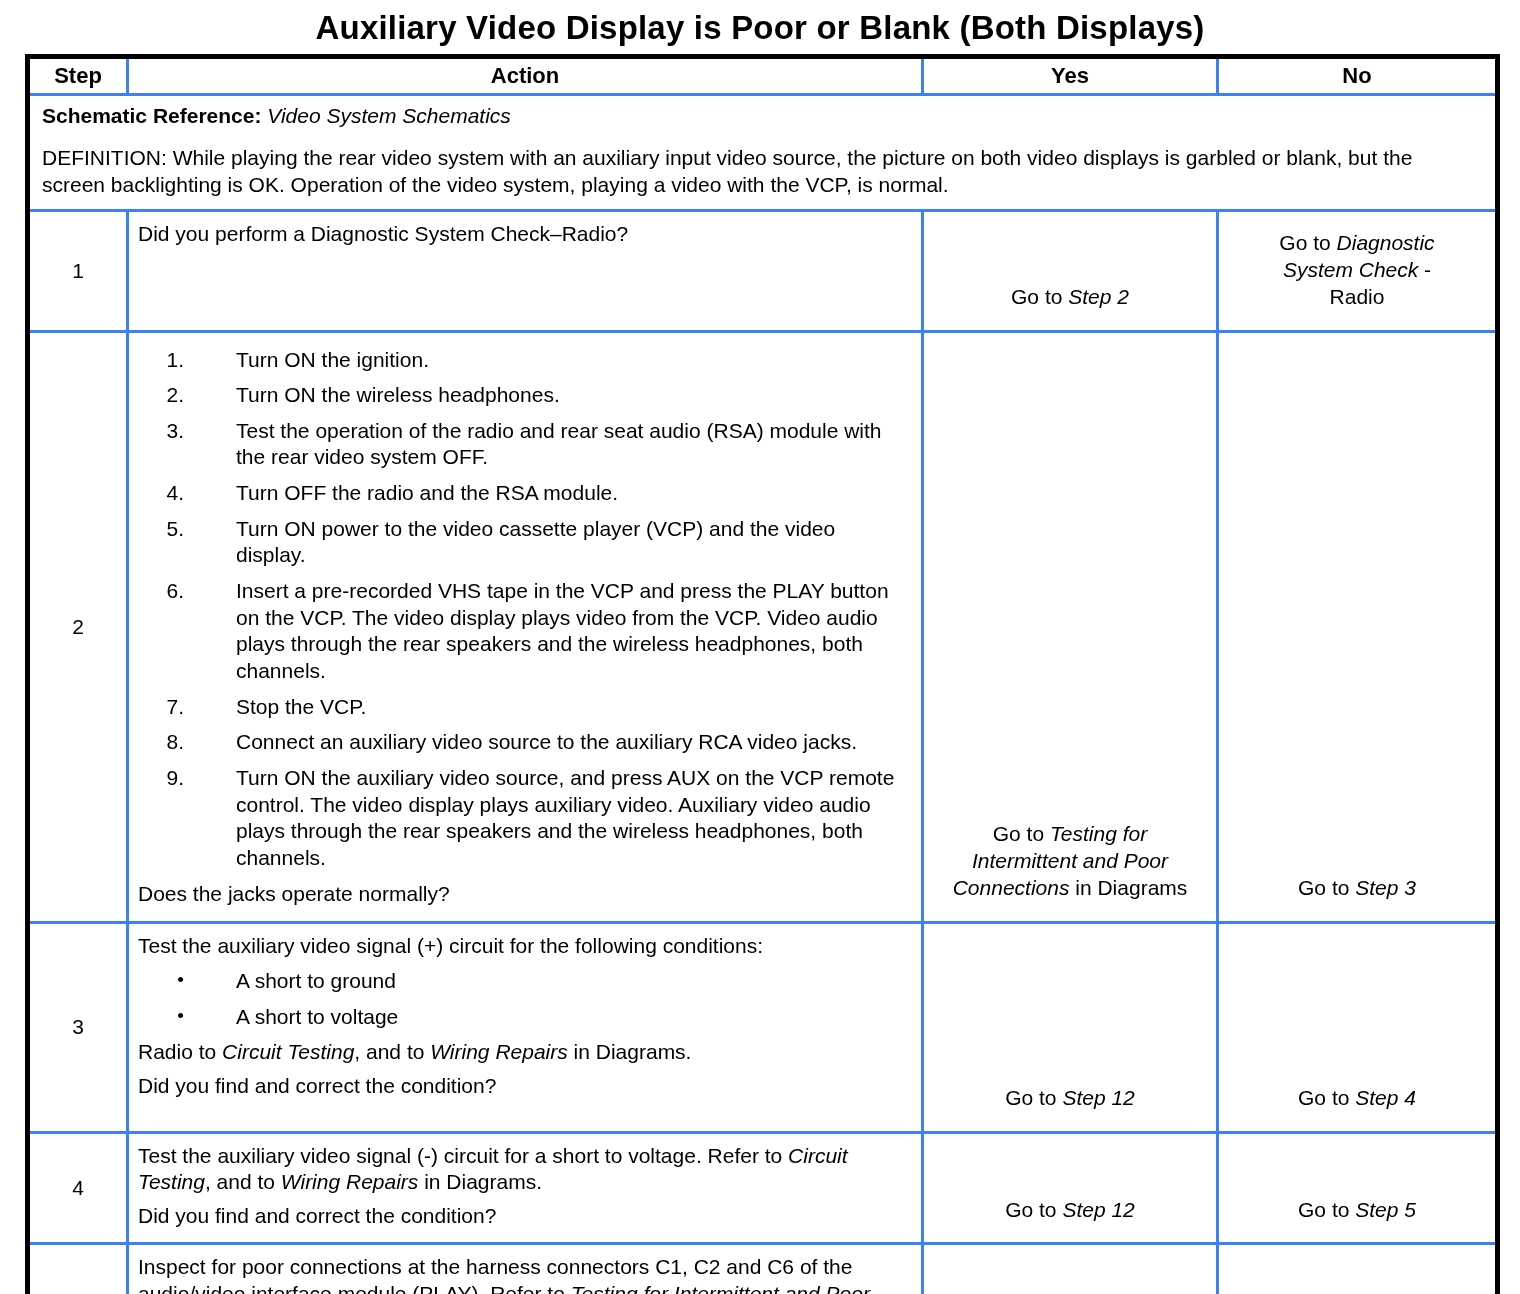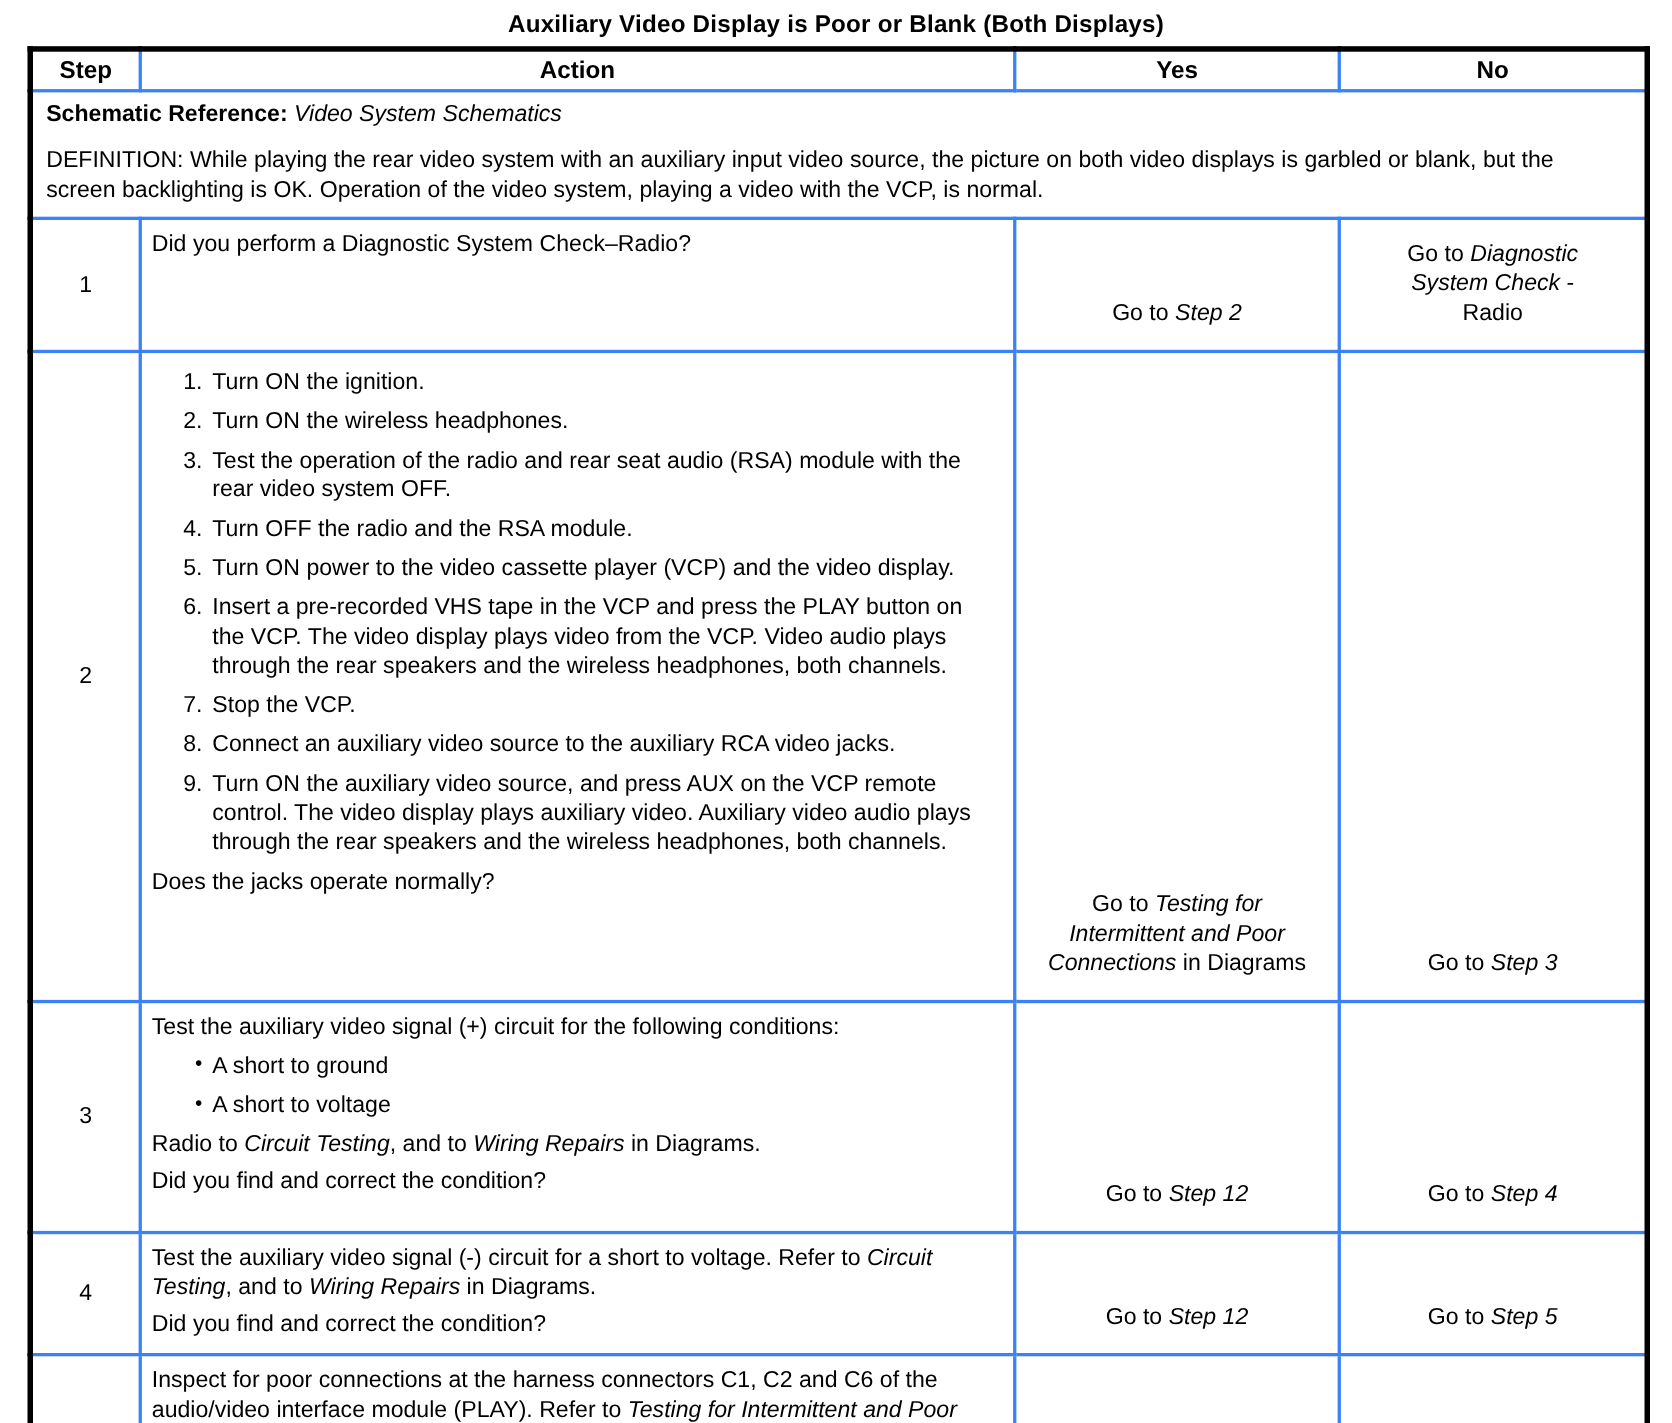--- a/index.html
+++ b/index.html
@@ -11,21 +11,21 @@
     font-size: 21px;
   }
   .page {
     width: 1520px;
     height: 1294px;
     background: #ffffff;
     overflow: hidden;
   }
   .page-title {
     text-align: center;
-    font-size: 22px;
+    font-size: 33px;
     font-weight: bold;
     margin: 9px 0 7px 0;
     letter-spacing: 0.2px;
   }
   table.diag {
     border-collapse: collapse;
     table-layout: fixed;
     width: 1470px;
     margin-left: 25px;
     border: 5px solid #000;
@@ -62,21 +62,21 @@
     line-height: 1.27;
   }
   .para { margin: 4px 0 7px 0; }
   .list-item { display: flex; margin: 9px 0; padding-left: 20px; }
   .list-item .marker {
     flex: none;
     width: 26px;
     text-align: right;
     margin-right: 9px;
   }
-  .list-item .item-text { flex: 1 1 auto; }
+  .list-item .item-text { flex: 1 1 auto; margin-left: 43px; }
   .bullet-item .marker { font-size: 19px; }
 
   td.yes-cell, td.no-cell {
     vertical-align: bottom;
     text-align: center;
     padding: 6px 8px 8px 8px;
     line-height: 1.3;
   }
   .inner { margin: 11px auto; }
 

